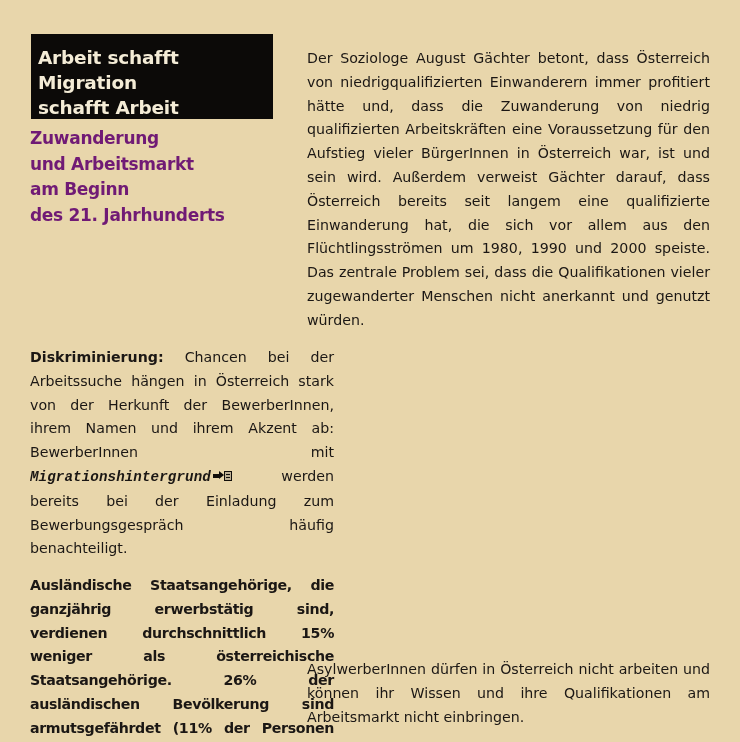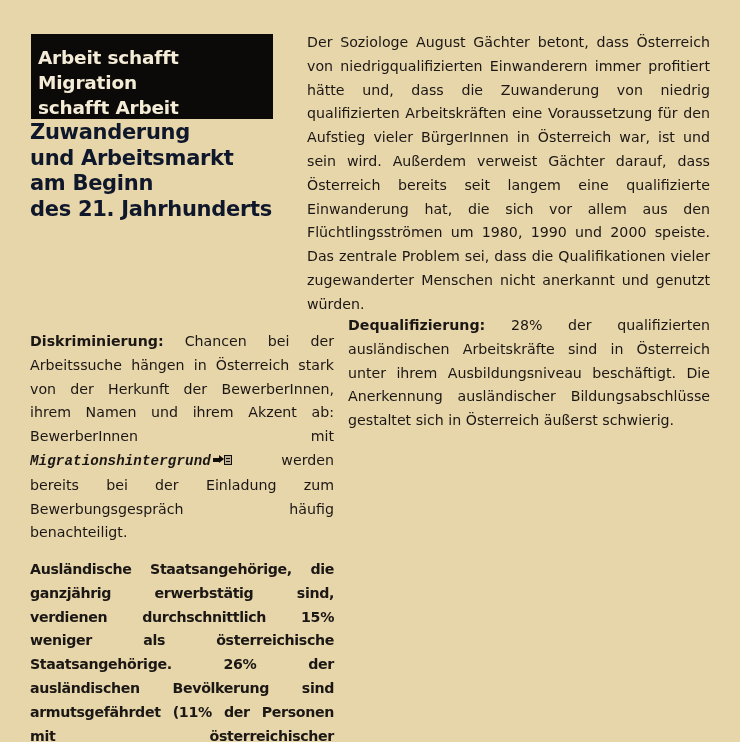--- a/index.html
+++ b/index.html
@@ -39,39 +39,40 @@
     font-weight: bold;
     font-size: 18.5px;
     line-height: 25px;
     letter-spacing: -0.2px;
     white-space: pre-line;
   }
 
   .subtitle {
     position: absolute;
     left: 30px;
-    top: 120px;
+    top: 126px;
     width: 280px;
     font-weight: bold;
-    font-size: 21px;
+    font-size: 17px;
     line-height: 25.5px;
     letter-spacing: -0.3px;
-    color: #0f172a;
+    color: #701a75;
     white-space: pre-line;
   }
 
   
   .para {
     position: absolute;
     font-size: 14.2px;
     line-height: 23.8px;
     text-align: justify;
     text-justify: inter-word;
     color: #1b1714;
     hyphens: manual;
+    margin-top: 16px;
   }
   .para.last-left { text-align-last: left; }
 
   .col-left  { left: 30px;  width: 304px; }
   .col-right { left: 348px; width: 362px; }
   .col-right-wide { left: 307px; width: 403px; }
 
   .intro      { top: 31px;  }
   .disk       { top: 330px; }
   .dequal     { top: 314px; }
@@ -153,19 +154,19 @@
 
   <div class="subtitle">Zuwanderung
 und Arbeitsmarkt
 am Beginn
 des 21. Jahrhunderts</div>
 
   <div class="para col-right-wide intro">Der Soziologe August Gächter betont, dass Österreich von niedrigqualifizierten Einwanderern immer profitiert hätte und, dass die Zuwanderung von niedrig qualifizierten Arbeitskräften eine Voraussetzung für den Aufstieg vieler BürgerInnen in Österreich war, ist und sein wird. Außerdem verweist Gächter darauf, dass Österreich bereits seit langem eine qualifizierte Einwanderung hat, die sich vor allem aus den Flüchtlingsströmen um 1980, 1990 und 2000 speiste. Das zentrale Problem sei, dass die Qualifikationen vieler zugewanderter Menschen nicht anerkannt und genutzt würden.</div>
 
   <div class="para col-left disk last-left"><b class="lead">Diskriminierung:</b><span> Chancen bei der Arbeitssuche hängen in Österreich stark von der Herkunft der BewerberInnen, ihrem Namen und ihrem Akzent ab: BewerberInnen mit </span><i class="term">Migrationshintergrund</i><span class="xref"><span class="arrow"></span><span class="page-glyph"></span></span><span> werden bereits bei der Einladung zum Bewerbungsgespräch häufig benachteiligt.</span></div>
 
-  <div class="para col-right dequal last-left"><b class="lead">Dequalifizierung:</b><span> 28% der qualifizierten ausländischen Arbeitskräfte sind in Österreich unter ihrem Ausbildungsniveau beschäftigt. Die Anerkennung ausländischer Bildungsabschlüsse gestaltet sich in Österreich äußerst schwierig.</span></div>
 
 
   <div class="para col-left bottomleft last-left tight">Ausländische Staatsangehörige, die ganzjährig erwerbstätig sind, verdienen durchschnittlich 15% weniger als österreichische Staatsangehörige. 26% der ausländischen Bevölkerung sind armutsgefährdet (11% der Personen mit österreichischer Staatsbürgerschaft).</div>
 
+  <div class="para col-right-wide asyl last-left">AsylwerberInnen dürfen in Österreich nicht arbeiten und können ihr Wissen und ihre Qualifikationen am Arbeitsmarkt nicht einbringen.</div>
 
 </div>
 
 </body></html>

